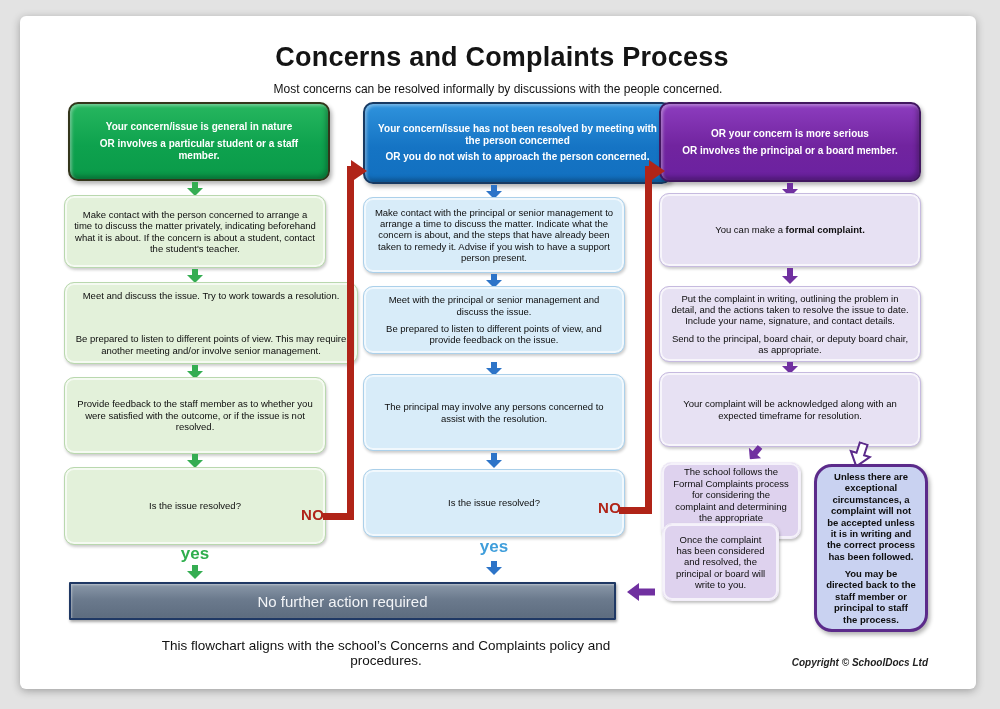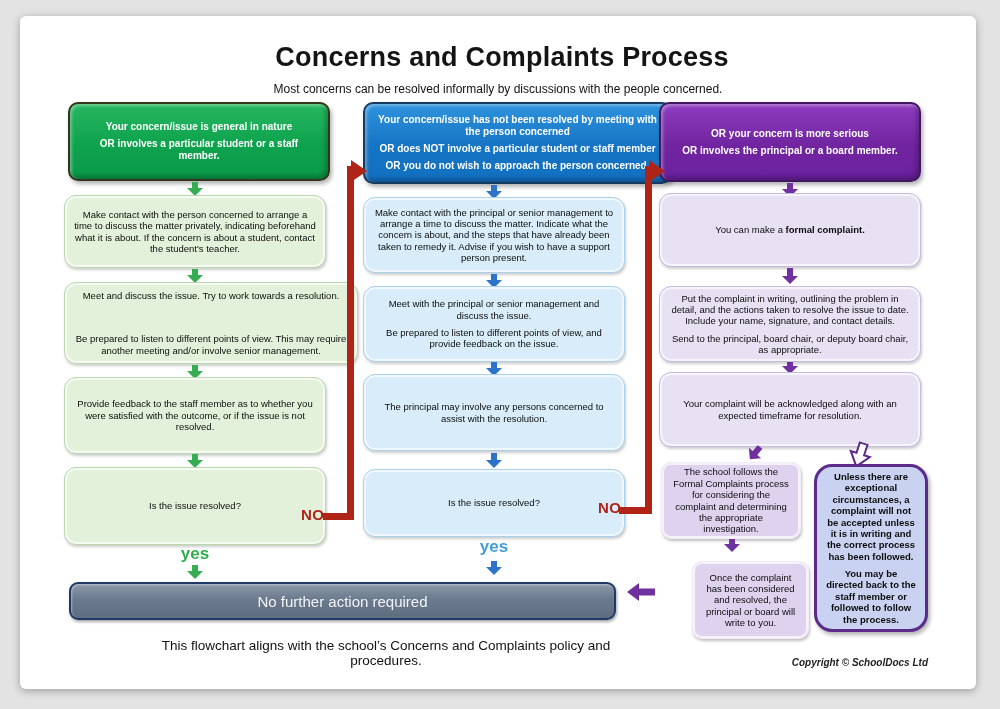--- a/index.html
+++ b/index.html
@@ -31,32 +31,32 @@
   }
   .box p{margin:3px 0;}
   .hdr{
     color:#fff;font-weight:bold;font-size:10px;line-height:1.18;
     box-shadow:inset 2px 2px 3px rgba(255,255,255,.35),inset -2px -3px 5px rgba(0,0,0,.28),2px 3px 4px rgba(0,0,0,.3);
   }
   .hdr p{margin:2.5px 0;}
   .hdr-green{background:linear-gradient(180deg,#27b75f 0%,#0ea24e 55%,#0a9a49 100%);border:2px solid #33361b;}
   .hdr-blue {background:linear-gradient(180deg,#2f93dd 0%,#1574c4 55%,#1270c0 100%);border:2px solid #173a63;}
   .hdr-purple{background:linear-gradient(180deg,#8d3dbf 0%,#71249f 55%,#6b21a0 100%);border:2px solid #41175f;}
-  .light{box-shadow:inset 0 0 0 2px rgba(255,255,255,.65),1px 2px 3px rgba(0,0,0,.2);border-radius:12px;}
+  .light{box-shadow:inset 0 0 0 2px rgba(255,255,255,.65),1px 2px 3px rgba(0,0,0,.2);}
   .light-green {background:#e3f1da;border:1px solid #b9d8ae;}
   .light-blue  {background:#d8ecf9;border:1px solid #abd0ea;}
   .light-purple{background:#e7e1f3;border:1px solid #c6badf;}
   .lavender{background:#ded2ee;border:1px solid #f2eef8;box-shadow:inset 0 0 0 2px rgba(255,255,255,.7),1px 2px 3px rgba(0,0,0,.25);}
   .note{
     background:#c9d2f1;border:3px solid #5b2a8a;border-radius:18px;
     font-weight:bold;box-shadow:2px 3px 4px rgba(0,0,0,.3);
   }
   .bar{
     background:linear-gradient(180deg,#8a98a9 0%,#6b7a8d 45%,#5d6c7f 100%);
-    border:2px solid #1f3864;border-radius:9px;
+    border:2px solid #1f3864;border-radius:1px;
     display:flex;align-items:center;justify-content:center;
     color:#f2f4f7;font-size:15px;
     box-shadow:inset 1px 1px 2px rgba(255,255,255,.4),1px 2px 3px rgba(0,0,0,.35);
   }
   .no-label{font-weight:bold;font-size:15px;color:#b02418;letter-spacing:.5px;}
   .yes-label{font-weight:bold;font-size:17px;text-align:center;}
   .yes-green{color:#2fae4d;}
   .yes-blue{color:#3f9edb;}
   .arrow-green{fill:#35ad52;}
   .arrow-blue{fill:#2d74c8;}
@@ -120,37 +120,36 @@
   </div>
   <div class="abs no-label" style="left:281px;top:490px;">NO</div>
   <div class="abs yes-label yes-green" style="left:145px;top:528px;width:60px;">yes</div>
   <svg class="abs" style="left:166px;top:549px;" width="18" height="14" viewBox="0 0 18 14">
       <rect class="arrow-green" x="6" y="0" width="6" height="7"></rect>
       <polygon class="arrow-green" points="1,6 17,6 9,14"></polygon>
     </svg>
 
   <div class="abs box hdr hdr-blue" style="left:343px;top:86px;width:309px;height:82px;">
     <p>Your concern/issue has not been resolved by meeting with the person concerned</p>
-    <p>OR does NOT involve a particular student or staff member</p>
     <p>OR you do not wish to approach the person concerned.</p>
   </div>
   <svg class="abs" style="left:465px;top:169px;" width="18" height="14" viewBox="0 0 18 14">
       <rect class="arrow-blue" x="6" y="0" width="6" height="7"></rect>
       <polygon class="arrow-blue" points="1,6 17,6 9,14"></polygon>
     </svg>
 
   <div class="abs box light light-blue" style="left:343px;top:181px;width:262px;height:76px;">
     <p>Make contact with the principal or senior management to arrange a time to discuss the matter. Indicate what the concern is about, and the steps that have already been taken to remedy it. Advise if you wish to have a support person present.</p>
   </div>
   <svg class="abs" style="left:465px;top:258px;" width="18" height="14" viewBox="0 0 18 14">
       <rect class="arrow-blue" x="6" y="0" width="6" height="7"></rect>
       <polygon class="arrow-blue" points="1,6 17,6 9,14"></polygon>
     </svg>
 
-  <div class="abs box light light-blue" style="left:343px;top:270px;width:262px;height:76px;">
+  <div class="abs box light light-blue" style="left:343px;top:270px;width:262px;height:68px;">
     <p>Meet with the principal or senior management and discuss the issue.</p>
     <p>Be prepared to listen to different points of view, and provide feedback on the issue.</p>
   </div>
   <svg class="abs" style="left:465px;top:346px;" width="18" height="14" viewBox="0 0 18 14">
       <rect class="arrow-blue" x="6" y="0" width="6" height="7"></rect>
       <polygon class="arrow-blue" points="1,6 17,6 9,14"></polygon>
     </svg>
 
   <div class="abs box light light-blue" style="left:343px;top:358px;width:262px;height:77px;">
     <p>The principal may involve any persons concerned to assist with the resolution.</p>
@@ -209,27 +208,27 @@
     </svg>
 
   <div class="abs box lavender" style="left:641px;top:446px;width:140px;height:77px;">
     <p>The school follows the Formal Complaints process for considering the complaint and determining the appropriate investigation.</p>
   </div>
   <svg class="abs" style="left:703px;top:523px;" width="18" height="13" viewBox="0 0 18 13">
       <rect class="arrow-purple" x="6" y="0" width="6" height="6"></rect>
       <polygon class="arrow-purple" points="1,5 17,5 9,13"></polygon>
     </svg>
 
-  <div class="abs box lavender" style="left:642px;top:545px;width:117px;height:78px;margin-left:30px;">
+  <div class="abs box lavender" style="left:642px;top:507px;width:117px;height:78px;">
     <p>Once the complaint has been considered and resolved, the principal or board will write to you.</p>
   </div>
 
   <div class="abs box note" style="left:794px;top:448px;width:114px;height:168px;align-items:center;">
     <p>Unless there are exceptional circumstances, a complaint will not be accepted unless it is in writing and the correct process has been followed.</p>
-    <p>You may be directed back to the staff member or followed to follow the process.</p>
+    <p>You may be directed back to the staff member or principal to staff the process.</p>
   </div>
 
   <div class="abs redbar" style="left:303px;top:497px;width:31px;height:7px;"></div>
   <div class="abs redbar" style="left:327px;top:150px;width:7px;height:354px;"></div>
   <div class="abs red-head" style="left:331px;top:144px;"></div>
 
   <div class="abs redbar" style="left:599px;top:491px;width:33px;height:7px;"></div>
   <div class="abs redbar" style="left:625px;top:150px;width:7px;height:348px;"></div>
   <div class="abs red-head" style="left:629px;top:144px;"></div>
 

